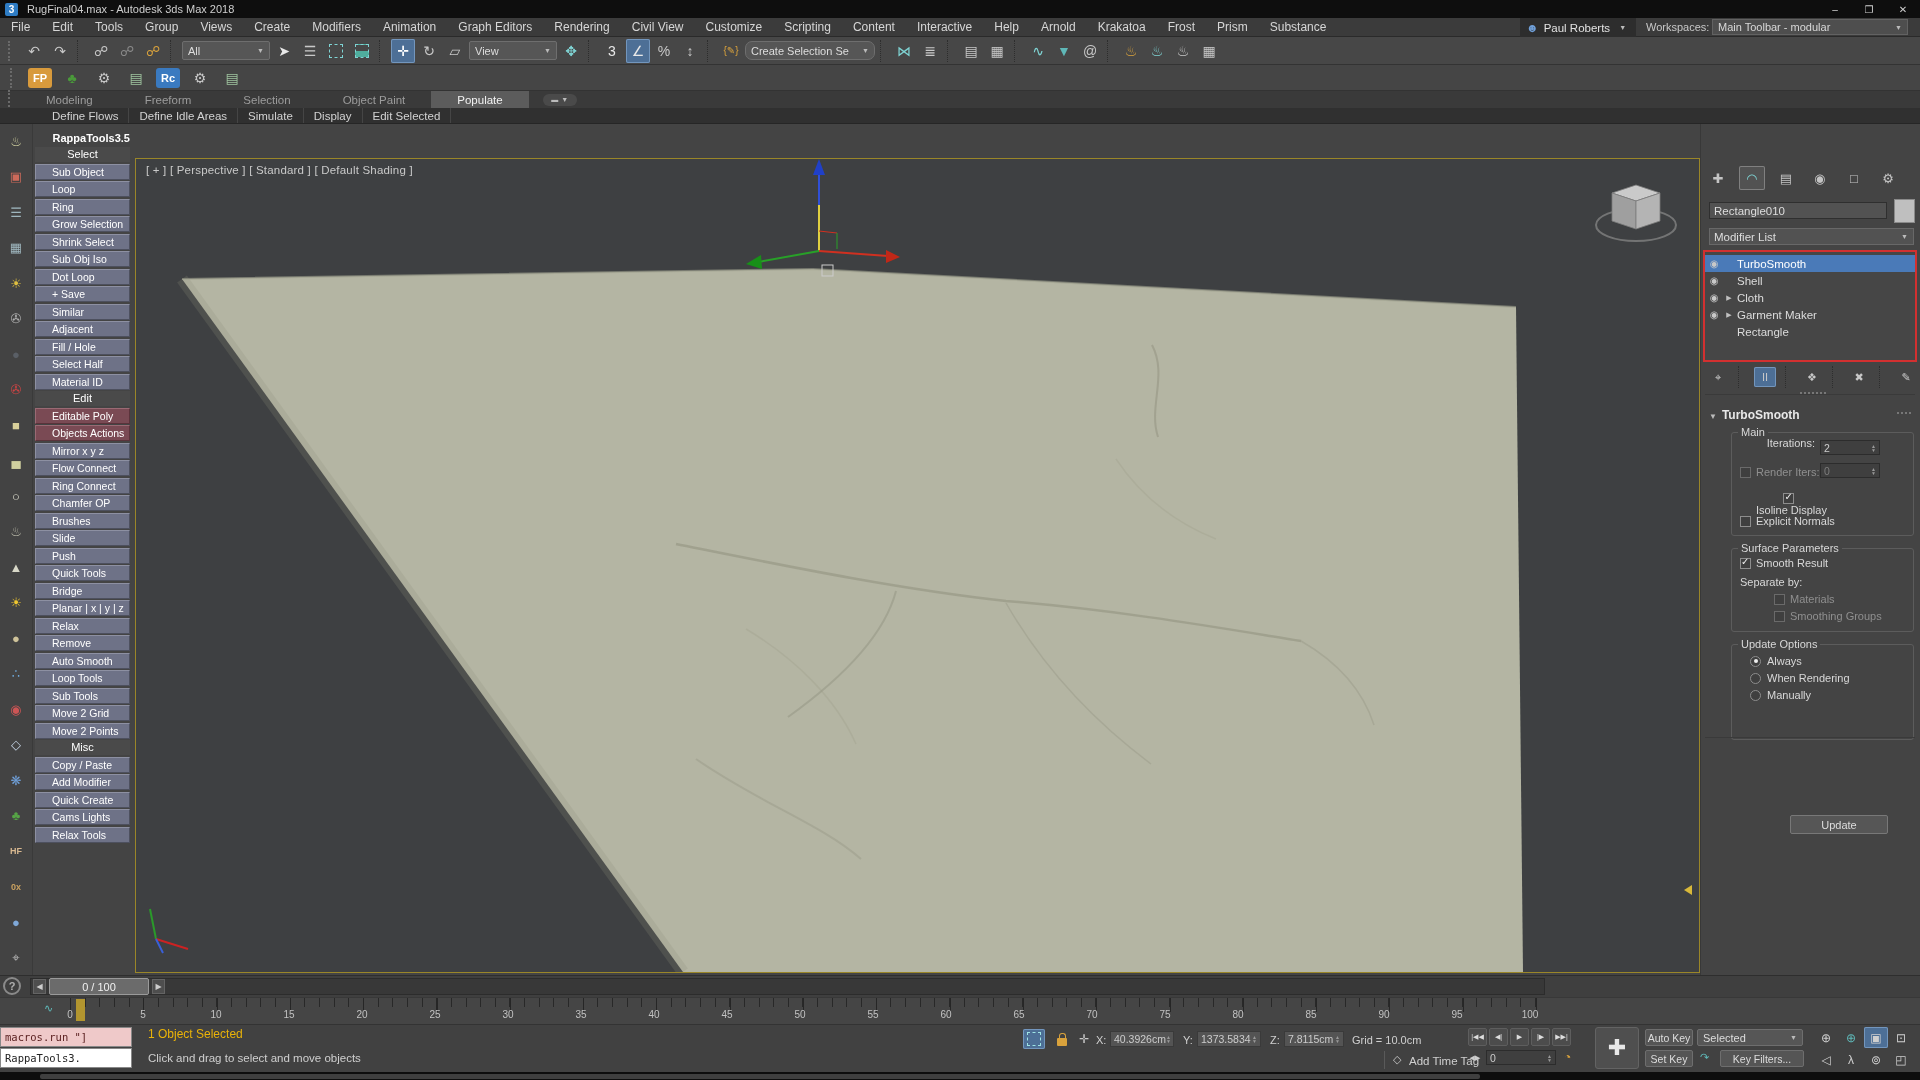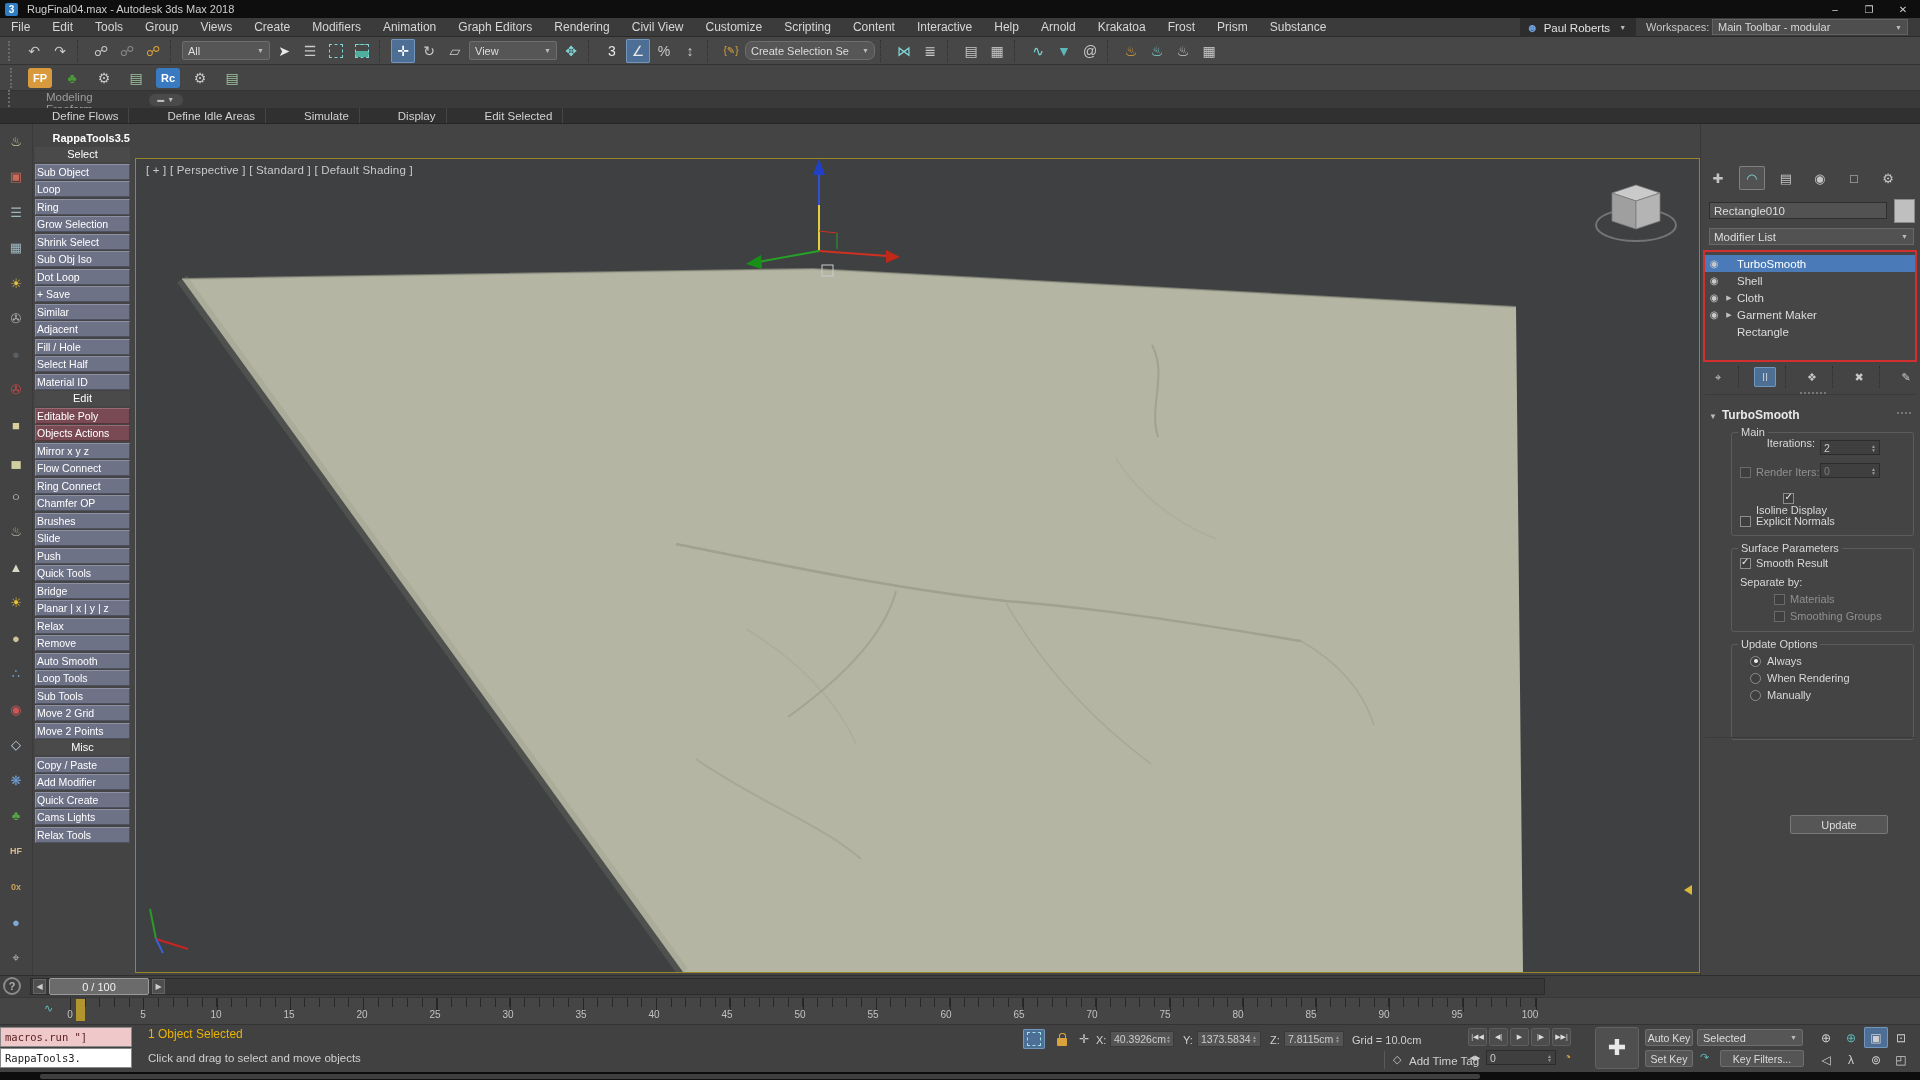--- a/index.html
+++ b/index.html
@@ -53,21 +53,21 @@
   #work{left:0;top:124px;width:1920px;height:851px;background:#444;}
   #left-strip{left:0;top:0;width:33px;height:851px;background:#434343;display:flex;flex-direction:column;align-items:center;
               justify-content:space-between;padding:6px 0;box-sizing:border-box;border-right:1px solid #3a3a3a;}
   .strip-ic{width:24px;height:22px;display:flex;align-items:center;justify-content:center;font-size:13px;}
   .strip-ic.txt{font-size:9px;font-weight:bold;}
   
   #rappa{left:35px;top:8px;width:95px;}
   #rappa-title{font-size:11px;font-weight:bold;color:#fff;text-align:right;height:14px;}
   .rp-head{background:#4a4a4a;color:#fff;font-size:11px;text-align:center;height:15px;line-height:15px;margin:1px 0;}
   .rp-btn{height:16px;margin:1.5px 0;background:#6e7287;color:#fff;font-size:10.5px;display:flex;align-items:center;
-          padding-left:1px;border-top:1px solid #8d90a2;border-left:1px solid #8d90a2;
+          padding-left:16px;border-top:1px solid #8d90a2;border-left:1px solid #8d90a2;
           border-right:1px solid #4d505e;border-bottom:1px solid #4d505e;box-sizing:border-box;white-space:nowrap;overflow:hidden;}
   .rp-btn.accent{background:#7a4a54;border-top-color:#9a6a74;border-left-color:#9a6a74;border-right-color:#5a333b;border-bottom-color:#5a333b;}
   
   #viewport{left:135px;top:34px;width:1563px;height:813px;background:#3e4042;border:1px solid #9a8628;box-sizing:content-box;}
   #vp-label{left:146px;top:40px;font-size:11.5px;color:#c9c9c9;letter-spacing:0.2px;}
   
   #cmdpanel{left:1700px;top:0;width:220px;height:851px;background:#444;border-left:1px solid #383838;box-sizing:border-box;}
   #panel-tabs{position:absolute;left:4px;top:42px;display:flex;gap:8px;}
   .ptab{width:26px;height:24px;display:flex;align-items:center;justify-content:center;font-size:13px;color:#c4c4c4;border-radius:2px;}
   .ptab.active{background:#525252;box-shadow:inset 0 0 0 1px #808080;color:#7fd4d4;}
@@ -283,34 +283,34 @@
         <div class="ic" style="color: rgb(200, 200, 200);">⚙</div>
         <div class="ic" style="color: rgb(159, 196, 159);">▤</div>
         <div class="badge" style="background: rgb(58, 122, 192);">Rc</div>
         <div class="ic" style="color: rgb(200, 200, 200);">⚙</div>
         <div class="ic" style="color: rgb(159, 196, 159);">▤</div>
       </div>
   </div>
 
   <div class="abs" id="ribbon-tabs">
     <div class="grip"></div>
-    <div id="ribbon-tab-items" style="display:flex;height:100%;flex-direction:column;">
+    <div id="ribbon-tab-items" style="display:flex;height:100%;">
         <div class="rtab">Modeling</div>
         <div class="rtab">Freeform</div>
         <div class="rtab">Selection</div>
         <div class="rtab">Object Paint</div>
         <div class="rtab active">Populate</div>
       </div>
     <div id="ribbon-pill">
         <span>▬</span>
         <span>▼</span>
       </div>
   </div>
   <div class="abs" id="ribbon-btns">
-    <div id="ribbon-btn-items" style="display:flex;height:100%;gap:28px;">
+    <div id="ribbon-btn-items" style="display:flex;height:100%;">
         <div class="rbtn">Define Flows</div>
         <div class="rbtn">Define Idle Areas</div>
         <div class="rbtn">Simulate</div>
         <div class="rbtn">Display</div>
         <div class="rbtn">Edit Selected</div>
       </div>
   </div>
 
   <div class="abs" id="work">
 

